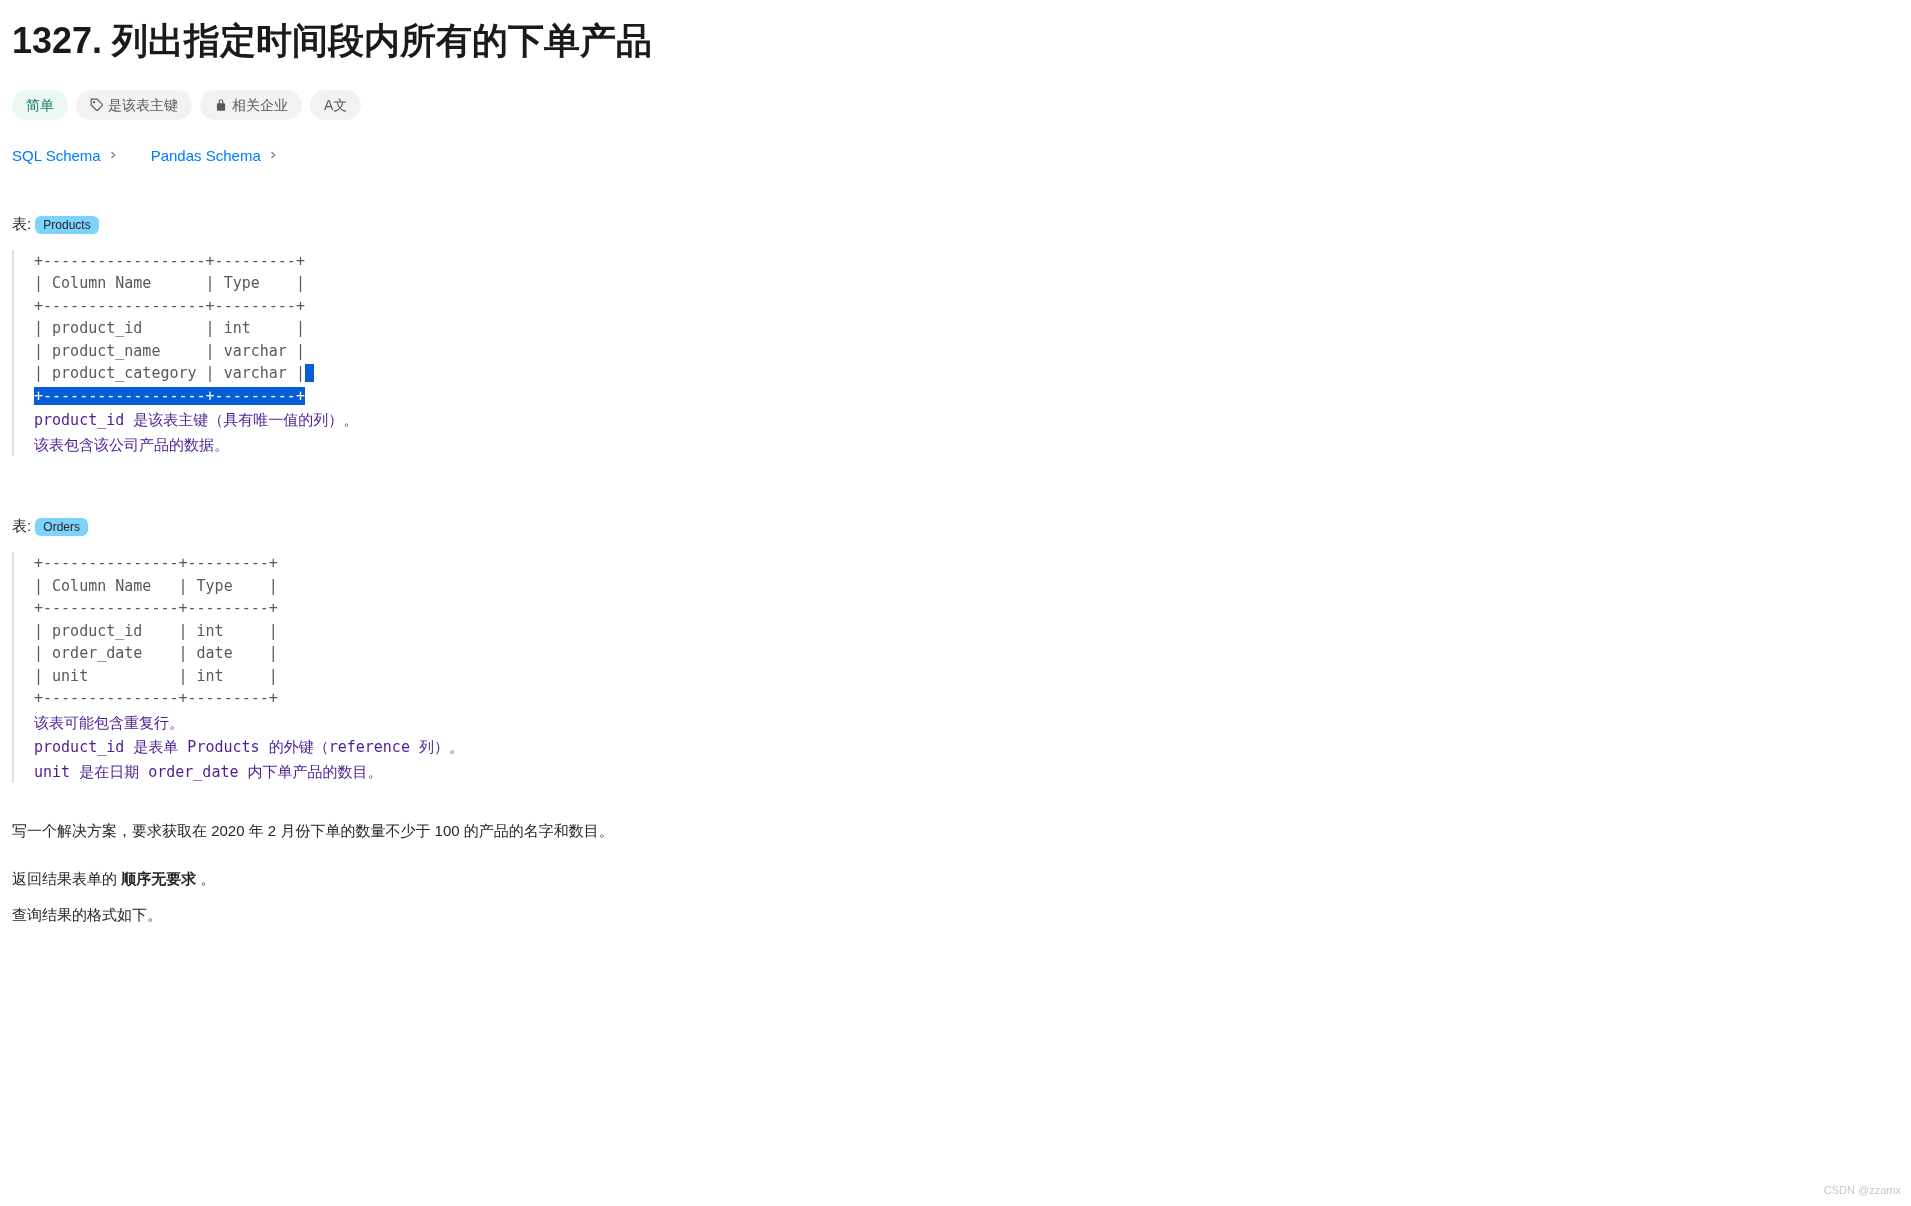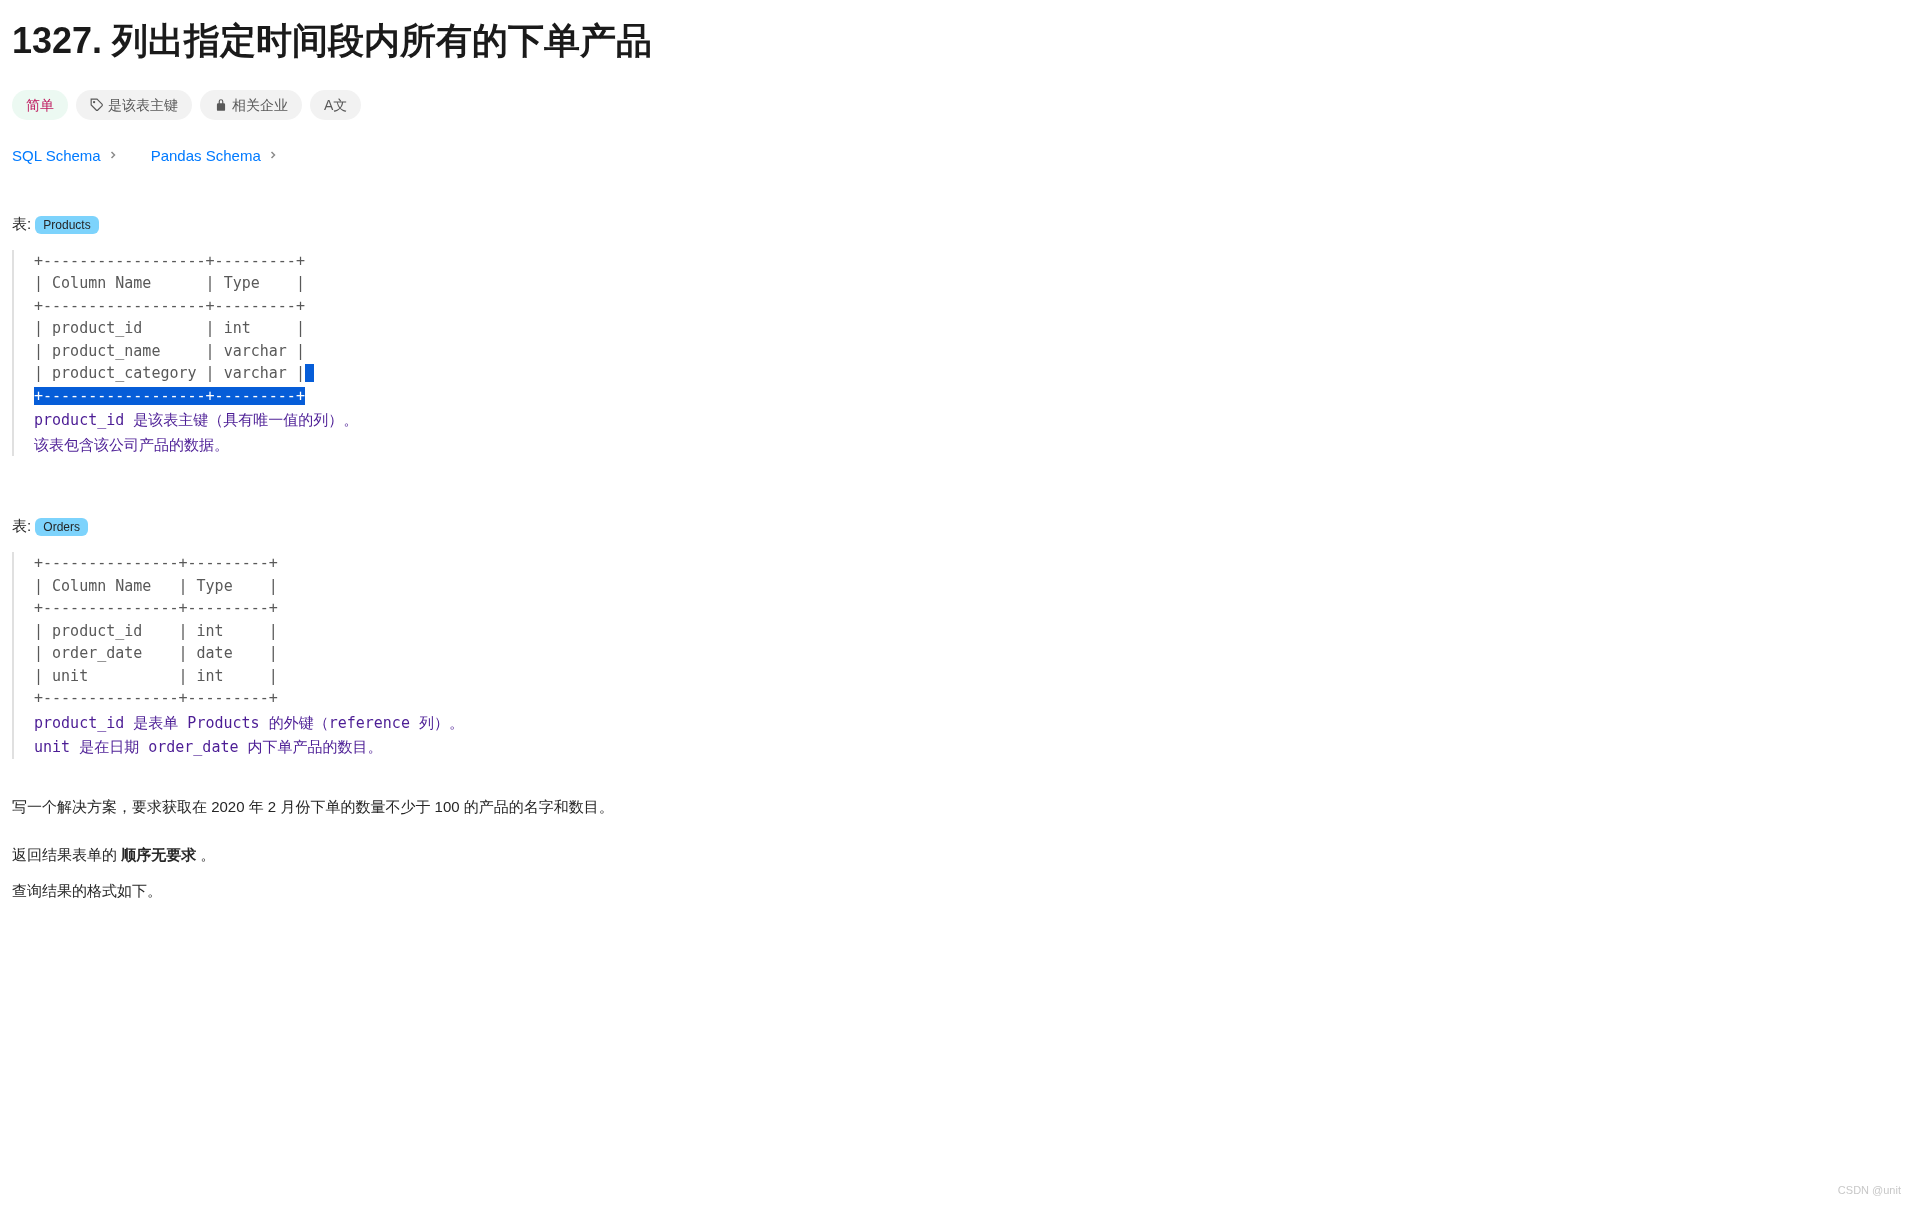--- a/index.html
+++ b/index.html
@@ -20,21 +20,21 @@
     .chip {
       background: #f2f2f2;
       border-radius: 16px;
       padding: 4px 14px;
       font-size: 14px;
       display: inline-flex;
       align-items: center;
       gap: 4px;
       color: #595959;
     }
-    .chip.easy { background: #ecf9f2; color: #be185d; }
+    .chip.easy { background: #ecf9f2; color: #0f766e; }
     .chip svg { width: 14px; height: 14px; }
     .schema-links-row { display: flex; gap: 32px; margin-bottom: 44px; }
     .schema-link {
       color: #007aff;
       font-size: 15px;
       text-decoration: none;
       display: inline-flex;
       align-items: center;
       gap: 6px;
       cursor: pointer;
@@ -161,25 +161,26 @@
 </div>
 
 <div class="code-block">
   <pre>+---------------+---------+
 | Column Name   | Type    |
 +---------------+---------+
 | product_id    | int     |
 | order_date    | date    |
 | unit          | int     |
 +---------------+---------+</pre>
+  <div class="desc">该表可能包含重复行。</div>
   <div class="desc">product_id 是表单 Products 的外键（reference 列）。</div>
   <div class="desc">unit 是在日期 order_date 内下单产品的数目。</div>
 </div>
 
 <div class="prompt-para">写一个解决方案，要求获取在 2020 年 2 月份下单的数量不少于 100 的产品的名字和数目。</div>
 
 <div class="result-order-para">
   <span>返回结果表单的 </span><strong>顺序无要求</strong><span> 。</span>
 </div>
 
 <div class="format-para">查询结果的格式如下。</div>
 
-<div class="watermark">CSDN @unit</div>
+<div class="watermark">CSDN @zzamx</div>
 
 </body></html>

